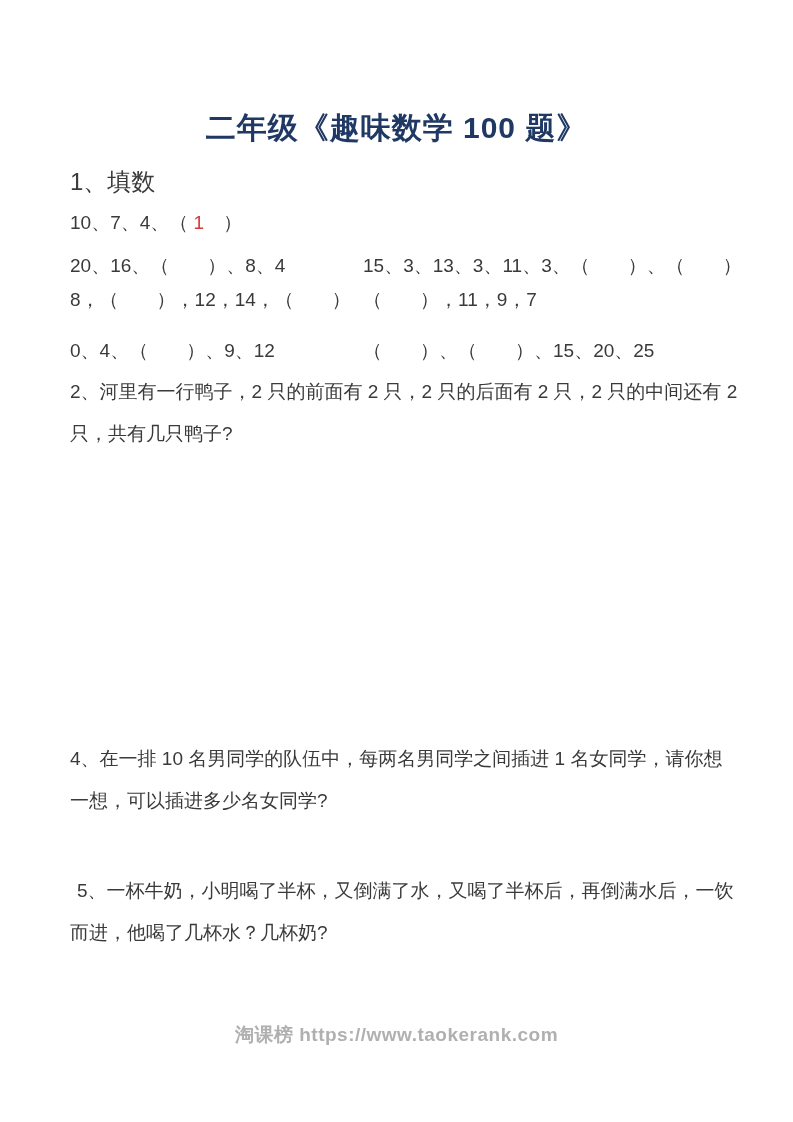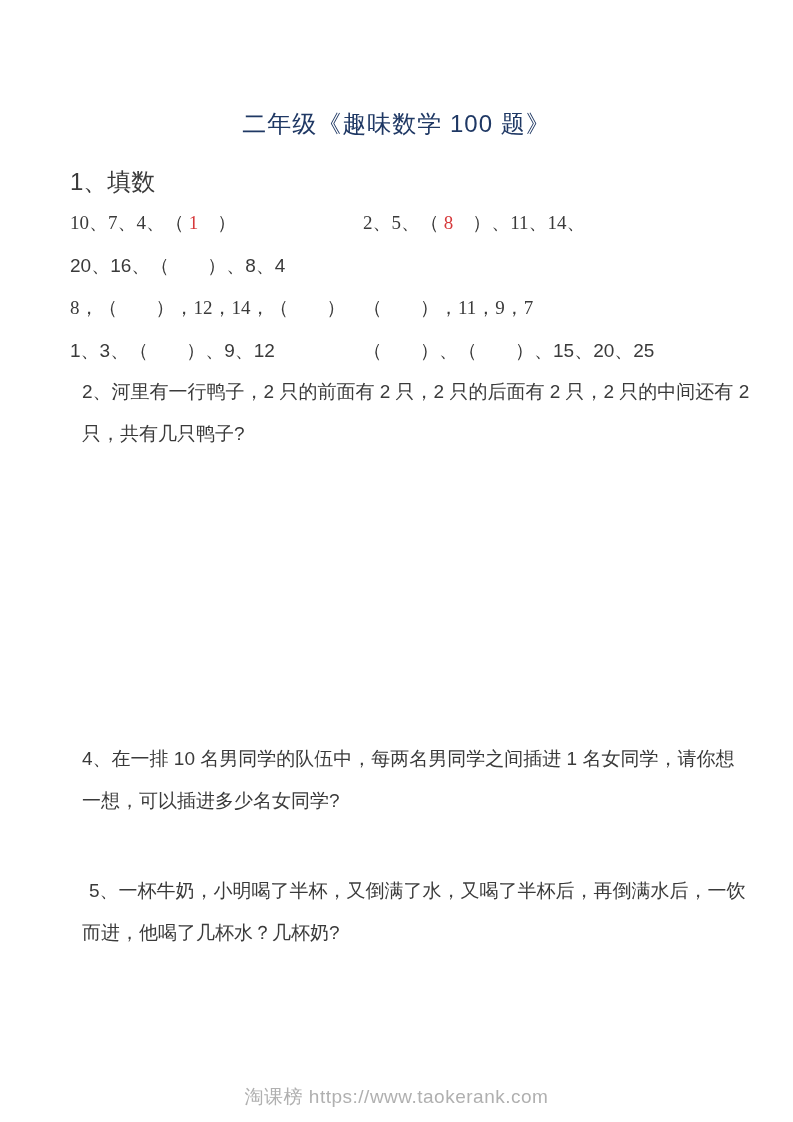--- a/index.html
+++ b/index.html
@@ -19,22 +19,22 @@
     font-family: "Liberation Sans", "DejaVu Sans", sans-serif;
     color: var(--body);
     overflow: hidden;
   }
   .title {
     position: absolute;
     top: 108px;
     left: 0;
     width: 100%;
     text-align: center;
-    font-size: 24px;
-    font-weight: normal;
+    font-size: 30px;
+    font-weight: bold;
     color: var(--navy);
     letter-spacing: 1px;
     white-space: nowrap;
   }
   .sec-label {
     position: absolute;
     left: 70px;
     top: 166px;
     font-size: 24px;
     white-space: nowrap;
@@ -45,85 +45,85 @@
     width: 680px;
     font-size: 19px;
     white-space: nowrap;
   }
   .fill-row .cell-right {
     position: absolute;
     left: 293px;
     top: 0;
     white-space: nowrap;
   }
-  #fill-row-1 { top: 210px; font-family: Liberation Serif, serif; }
+  #fill-row-1 { top: 210px; }
   #fill-row-2 { top: 253px; }
-  #fill-row-3 { top: 295px; font-family: Liberation Serif, serif; }
+  #fill-row-3 { top: 287px; }
   #fill-row-4 { top: 338px; }
   .red { color: var(--red); }
   .prob {
     position: absolute;
     left: 70px;
     font-size: 19px;
   }
   .prob .line {
     height: 42px;
     line-height: 30px;
     white-space: nowrap;
-    margin-left: 12px;
   }
   #prob-2 { top: 377px; }
   #prob-3 { top: 543px; }
   #prob-4 { top: 744px; }
   #prob-5 { top: 876px; }
   #prob-5 .line1 { padding-left: 7px; }
   .wavy {
     text-decoration: underline;
     text-decoration-style: wavy;
     text-decoration-color: var(--red);
     text-decoration-thickness: 1px;
     text-underline-offset: 5px;
   }
   .footer {
     position: absolute;
-    top: 1084px;
+    top: 1022px;
     left: 0;
     width: 100%;
     text-align: center;
     font-size: 19px;
     color: var(--gray);
     letter-spacing: 0.5px;
     white-space: nowrap;
+    font-weight: bold;
   }
 </style>
 </head>
 <body>
 
 <div class="page">
 
   <h1 class="title">二年级《趣味数学 100 题》</h1>
 
   <div class="sec-label">1、填数</div>
 
   <div class="fill-row" id="fill-row-1">
     <span class="cell-left"><span>10、7、4、（ </span><span class="red">1</span><span>　）</span></span>
-    <span class="cell-right"><span>2、5、（ </span><span class="red">8</span><span>　）、11、14、</span></span>
   </div>
 
   <div class="fill-row" id="fill-row-2">
     <span class="cell-left">20、16、（　　）、8、4</span>
+    <span class="cell-right">15、3、13、3、11、3、（　　）、（　　）</span>
   </div>
 
   <div class="fill-row" id="fill-row-3">
     <span class="cell-left">8，（　　），12，14，（　　）</span>
     <span class="cell-right">（　　），11，9，7</span>
   </div>
 
   <div class="fill-row" id="fill-row-4">
-    <span class="cell-left">1、3、（　　）、9、12</span>
+    <span class="cell-left">0、4、（　　）、9、12</span>
     <span class="cell-right">（　　）、（　　）、15、20、25</span>
   </div>
 
   <div class="prob" id="prob-2">
     <div class="line line1">2、河里有一行鸭子，2 只的前面有 2 只，2 只的后面有 2 只，2 只的中间还有 2</div>
     <div class="line line2">只，共有几只鸭子?</div>
   </div>
 
 
   <div class="prob" id="prob-4">

